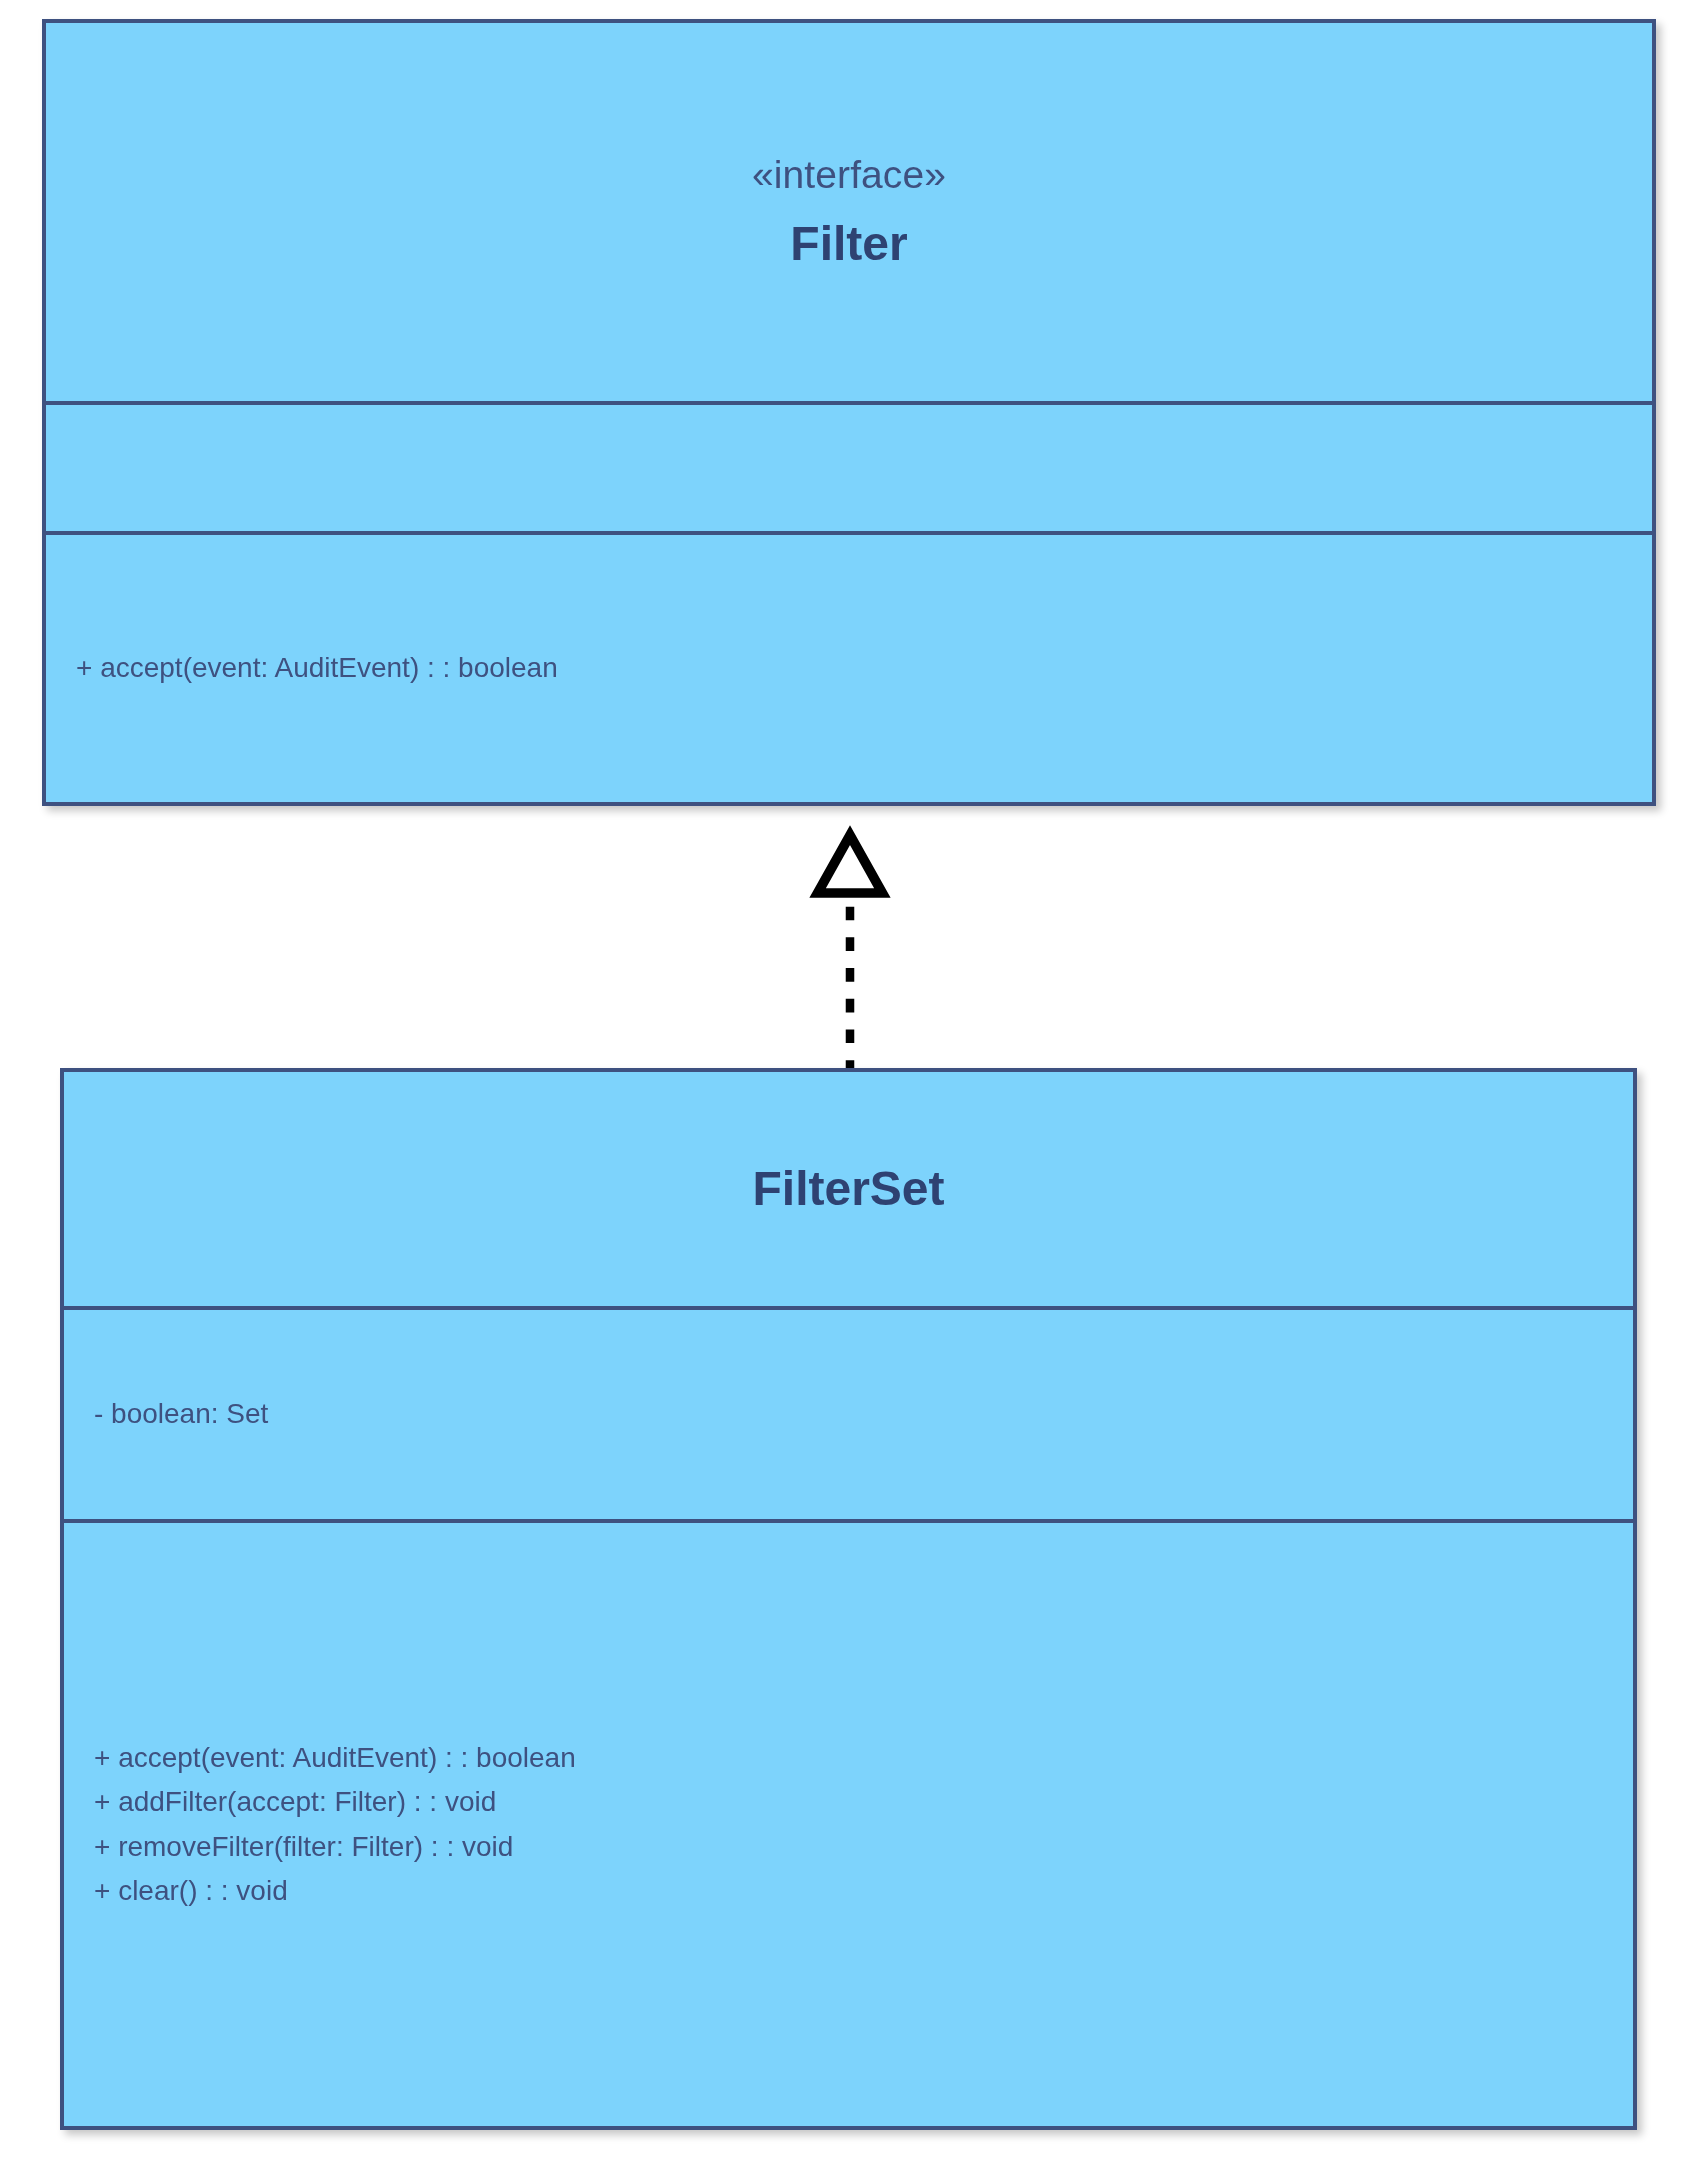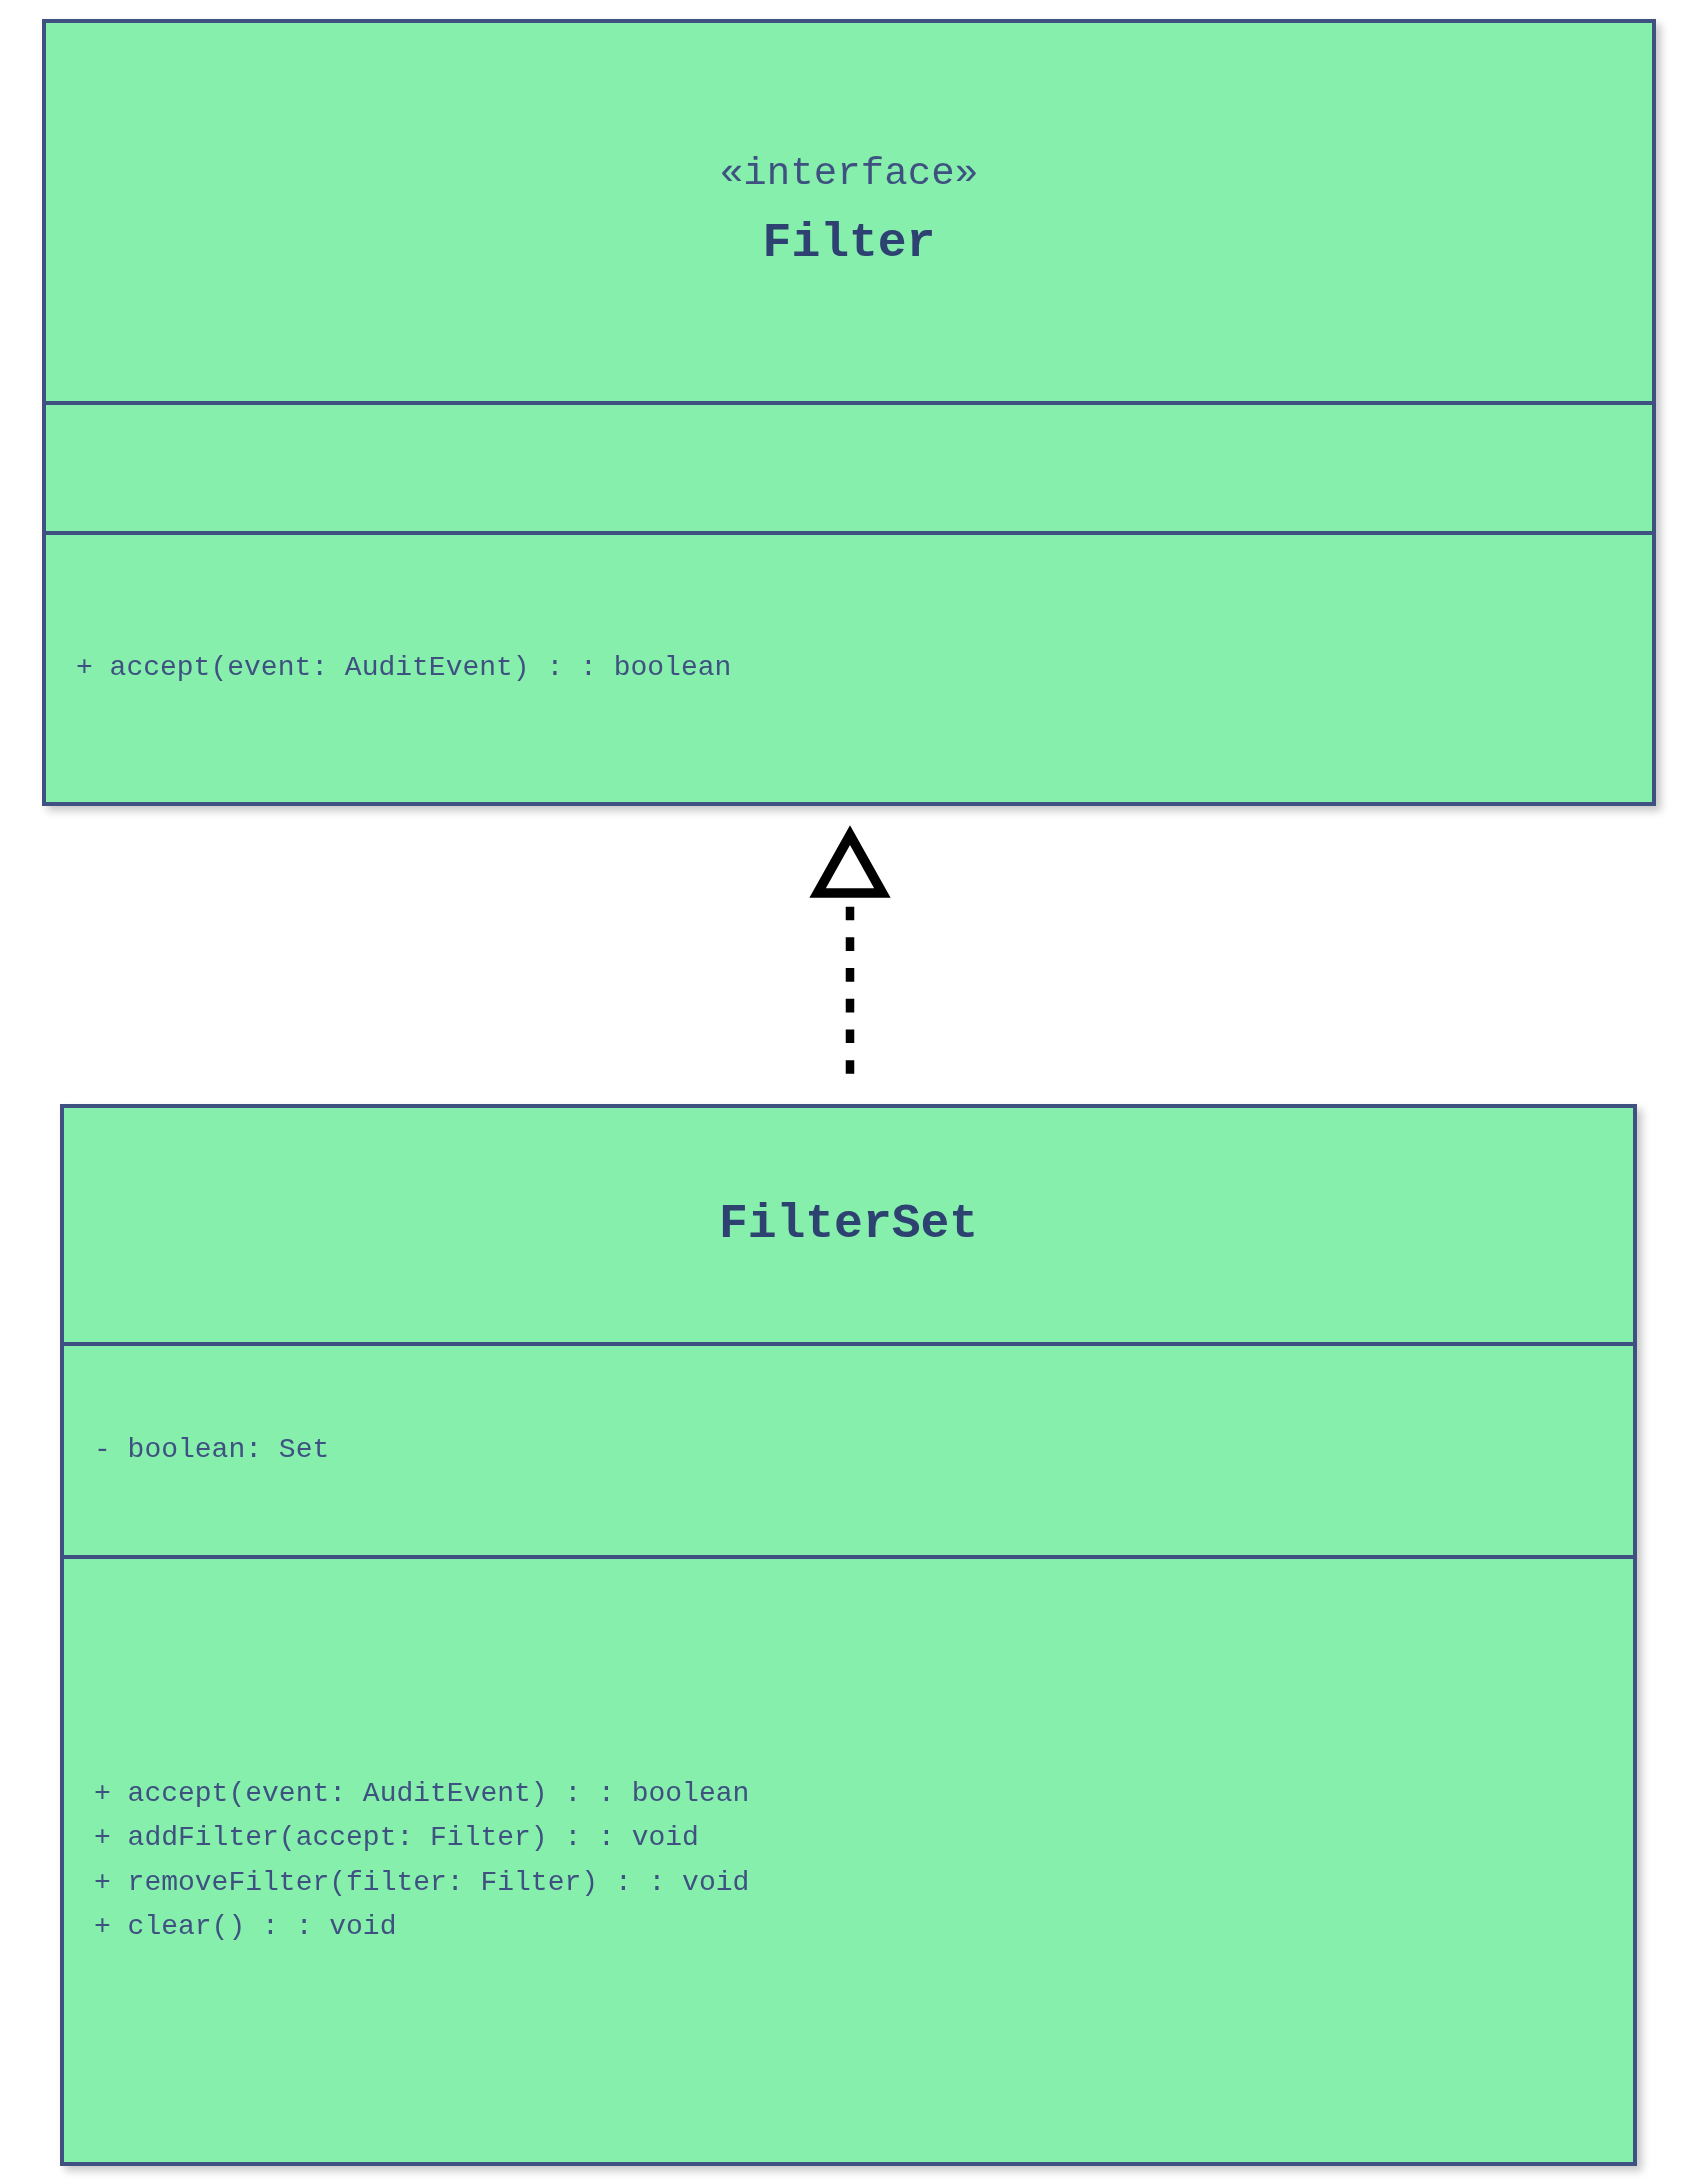--- a/index.html
+++ b/index.html
@@ -20,26 +20,25 @@
     position: absolute;
     inset: 0;
     width: 1701px;
     height: 2183px;
   }
 
   
   .uml-class {
     position: absolute;
     box-sizing: border-box;
-    background: #86efac;
+    background: #7dd3fc;
     border: 4px solid #3E5180;
     box-shadow: 5.1px 5.1px 8px rgba(0,0,0,0.22);
     display: flex;
     flex-direction: column;
-    font-family: Liberation Mono, monospace;
   }
 
   .uml-compartment {
     box-sizing: border-box;
     position: relative;
     display: flex;
     flex-direction: column;
     justify-content: center;
   }
 
@@ -120,21 +119,21 @@
     </div>
   </div>
 
   <svg id="realization-connector" style="left:796px; top:802px; width:108px; height:273px;" viewBox="0 0 190 480" width="108" height="273" xmlns="http://www.w3.org/2000/svg">
 
     <line x1="95" y1="478" x2="95" y2="130" stroke="#000000" stroke-width="15" stroke-dasharray="24 30" stroke-linecap="butt"></line>
 
     <polygon points="95,58 152,160 38,160" fill="#FFFFFF" stroke="#000000" stroke-width="17" stroke-linejoin="miter"></polygon>
   </svg>
 
-  <div class="uml-class" id="class-filterset" style="left:60px; top:1104px; width:1577px; height:1062px;">
+  <div class="uml-class" id="class-filterset" style="left:60px; top:1068px; width:1577px; height:1062px;">
 
     <div class="uml-compartment compartment-header no-stereotype" style="height:234px;">
       <div class="class-name">FilterSet</div>
     </div>
 
     <div class="uml-compartment compartment-attributes" style="height:213px;">
       <ul class="member-list">
         <li class="member-item">- boolean: Set</li>
       </ul>
     </div>

